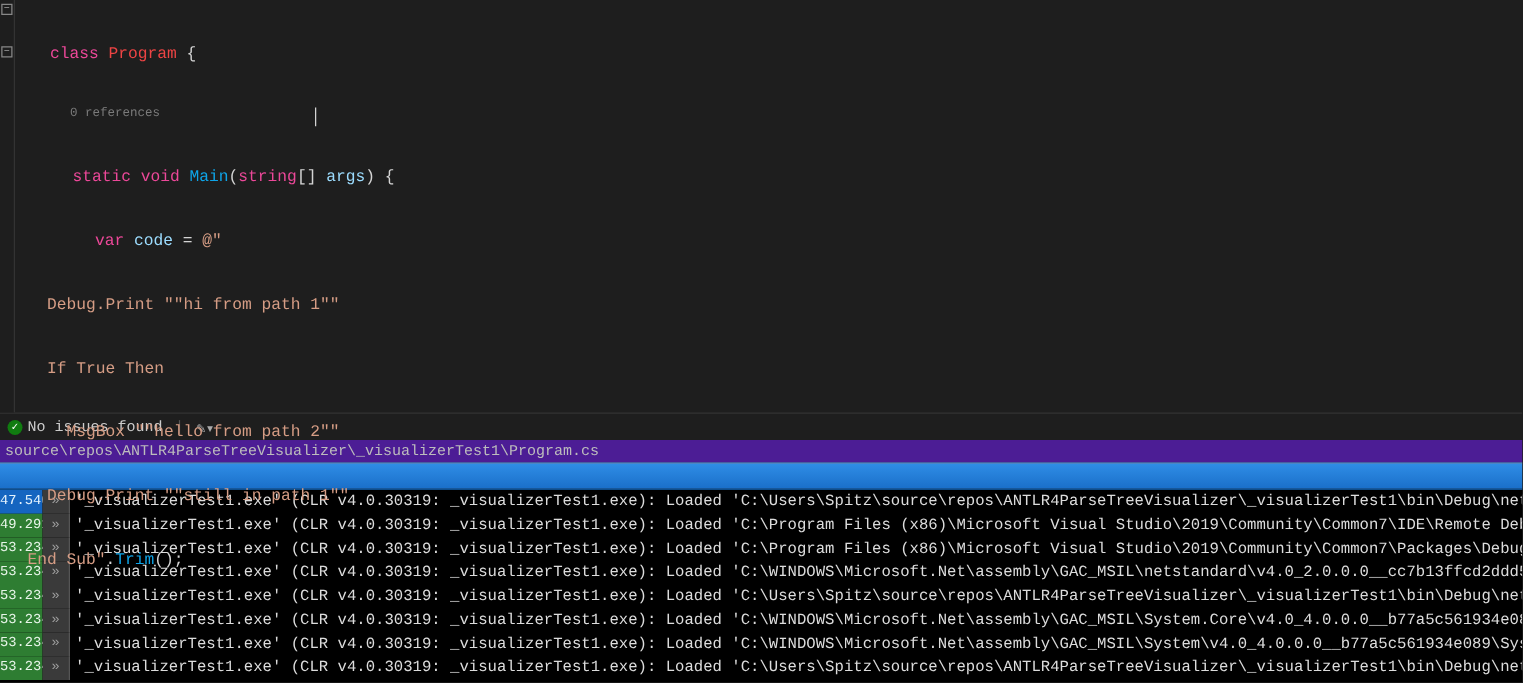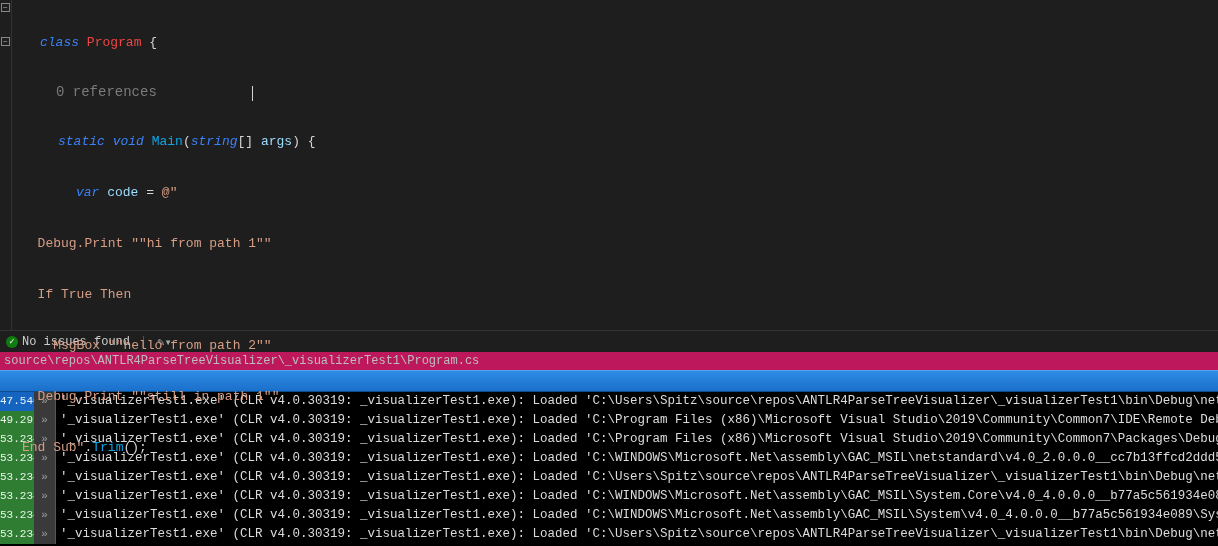--- a/index.html
+++ b/index.html
@@ -35,22 +35,22 @@
     background:#1e1e1e;
   }
   .code {
     flex:1;
     padding:0 6px 0 10px;
     line-height:17px;
     white-space:pre;
     position:relative;
   }
   .line { height:17px; }
-  .codelens { font-size:14px; color:#7a7a7a; padding-left:34px; height:14px; line-height:14px; }
-  .kw { color:#3b82f6;font-style:italic; }
+  .codelens { font-size:10px; color:#7a7a7a; padding-left:34px; height:14px; line-height:14px; }
+  .kw { color:#ec4899; }
   .cls { color:#ef4444; }
   .mth { color:#0ea5e9; }
   .var { color:#9cdcfe; }
   .op  { color:#d4d4d4; }
   .str { color:#d69d85; }
   .cursor-caret {
     position:absolute;
     width:1px; height:15px; background:#d4d4d4;
   }
   .statusbar {
@@ -68,21 +68,21 @@
   }
   .ok-circle {
     width:12px;height:12px;border-radius:50%;
     background:#107c10;color:#fff;font-size:9px;line-height:12px;text-align:center;
   }
   .brush-icon {
     width:14px;height:14px; color:#aaa; font-size:12px;
   }
   .pathbar {
     height:18px;
-    background:#be185d;
+    background:#4c1d95;
     color:#bdbdbd;
     font-size:12px;
     padding:0 4px;
     line-height:18px;
   }
   .splitter {
     height:22px;
     background:linear-gradient(#2f8de6,#1a6fc9);
     border-top:1px solid #5aa3ea;
     border-bottom:1px solid #0d4d8c;

